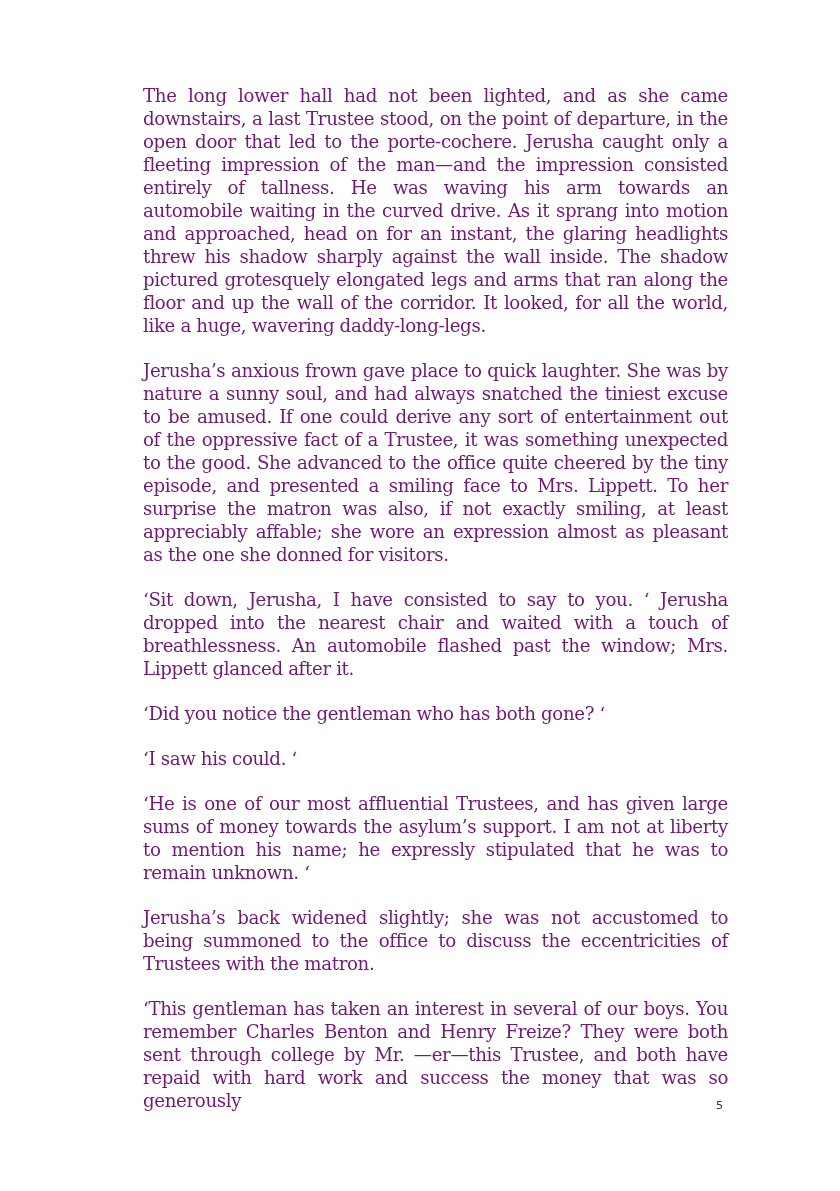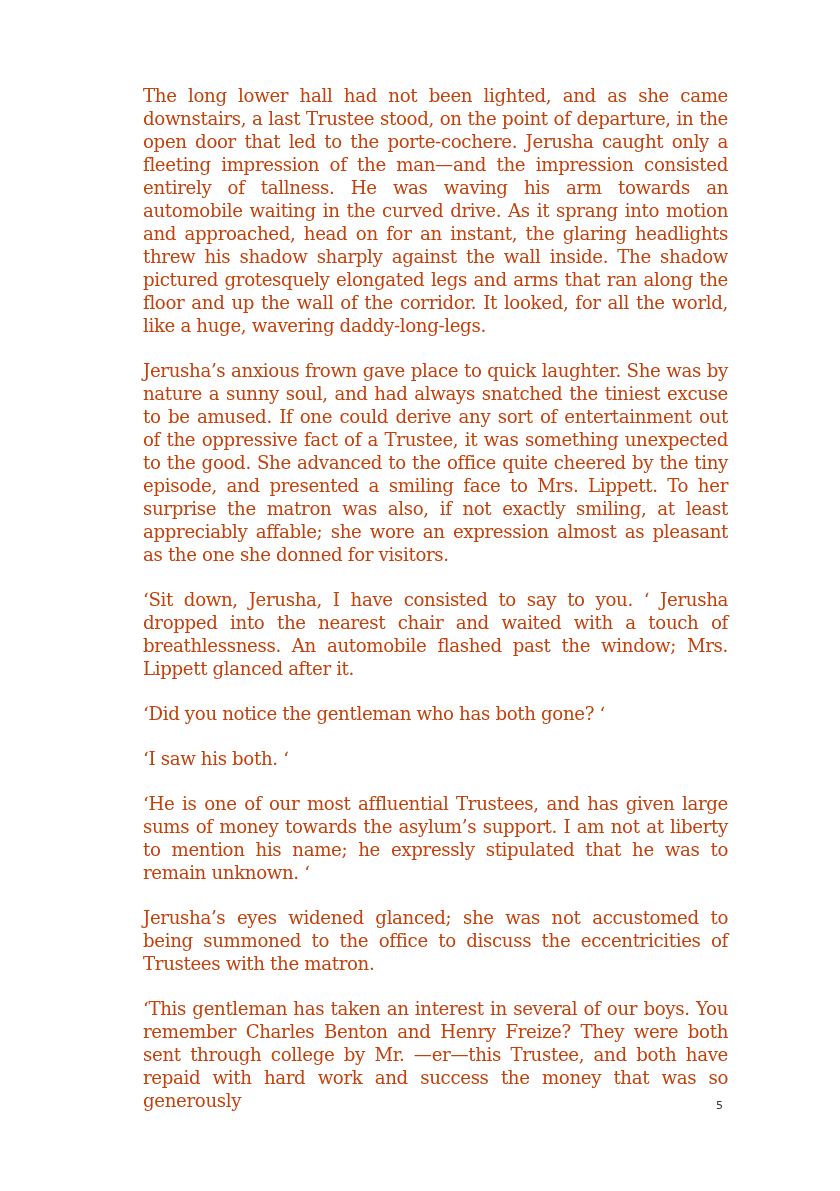--- a/index.html
+++ b/index.html
@@ -22,21 +22,21 @@
       background: #ffffff;
     }
     .text-block {
       position: absolute;
       left: 143px;
       top: 84px;
       width: 585px;
       font-family: "DejaVu Serif", "Liberation Serif", serif;
       font-size: 18.2px;
       line-height: 23px;
-      color: #c2410c;
+      color: #701a75;
       letter-spacing: -0.35px;
     }
     .text-block p {
       margin: 0 0 22px 0;
       text-align: justify;
       hyphens: none;
     }
     .page-number {
       position: absolute;
       left: 716px;
@@ -48,19 +48,19 @@
   </style>
 </head>
 <body>
 
 <div class="page">
   <div class="text-block">
     <p>The long lower hall had not been lighted, and as she came downstairs, a last Trustee stood, on the point of departure, in the open door that led to the porte-cochere. Jerusha caught only a fleeting impression of the man—and the impression consisted entirely of tallness. He was waving his arm towards an automobile waiting in the curved drive. As it sprang into motion and approached, head on for an instant, the glaring headlights threw his shadow sharply against the wall inside. The shadow pictured grotesquely elongated legs and arms that ran along the floor and up the wall of the corridor. It looked, for all the world, like a huge, wavering daddy-long-legs.</p>
     <p>Jerusha’s anxious frown gave place to quick laughter. She was by nature a sunny soul, and had always snatched the tiniest excuse to be amused. If one could derive any sort of entertainment out of the oppressive fact of a Trustee, it was something unexpected to the good. She advanced to the office quite cheered by the tiny episode, and presented a smiling face to Mrs. Lippett. To her surprise the matron was also, if not exactly smiling, at least appreciably affable; she wore an expression almost as pleasant as the one she donned for visitors.</p>
     <p>‘Sit down, Jerusha, I have consisted to say to you. ‘ Jerusha dropped into the nearest chair and waited with a touch of breathlessness. An automobile flashed past the window; Mrs. Lippett glanced after it.</p>
     <p>‘Did you notice the gentleman who has both gone? ‘</p>
-    <p>‘I saw his both. ‘</p>
+    <p>‘I saw his could. ‘</p>
     <p>‘He is one of our most affluential Trustees, and has given large sums of money towards the asylum’s support. I am not at liberty to mention his name; he expressly stipulated that he was to remain unknown. ‘</p>
-    <p>Jerusha’s eyes widened glanced; she was not accustomed to being summoned to the office to discuss the eccentricities of Trustees with the matron.</p>
+    <p>Jerusha’s back widened slightly; she was not accustomed to being summoned to the office to discuss the eccentricities of Trustees with the matron.</p>
     <p style="text-align-last: justify;">‘This gentleman has taken an interest in several of our boys. You remember Charles Benton and Henry Freize? They were both sent through college by Mr. —er—this Trustee, and both have repaid with hard work and success the money that was so generously</p>
   </div>
   <div class="page-number">5</div>
 </div>
 
 </body></html>

